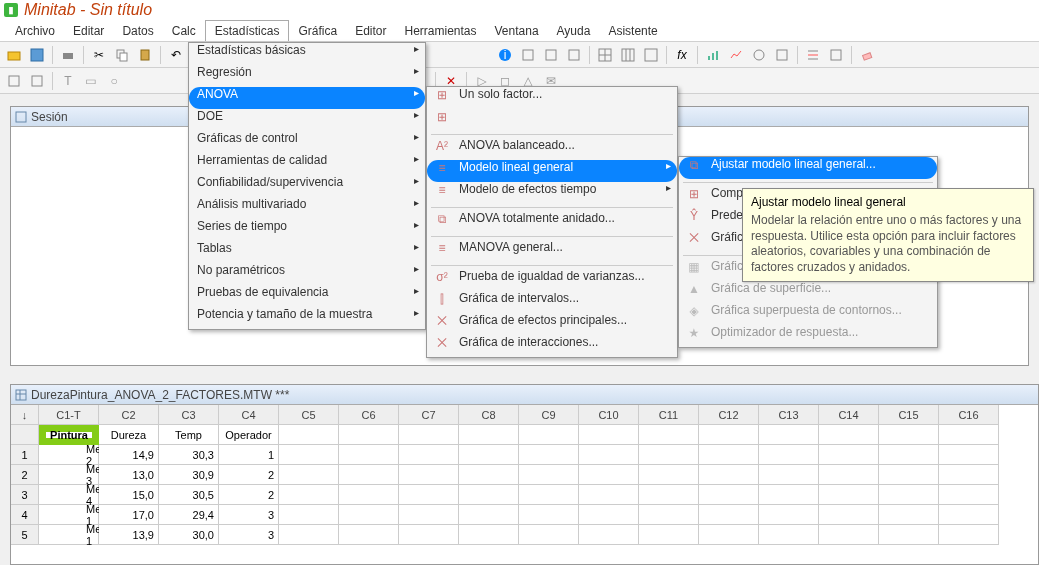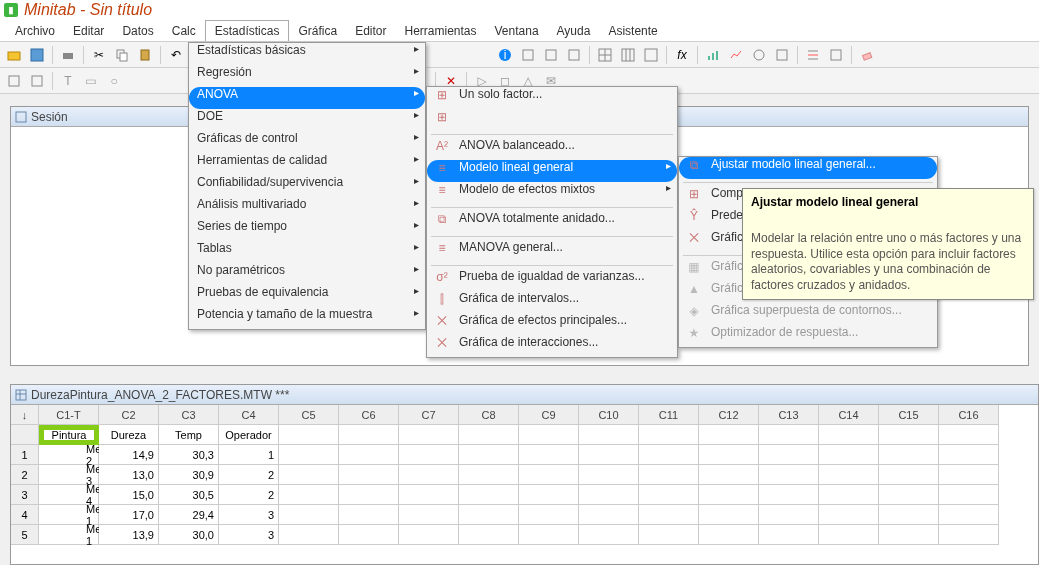--- a/index.html
+++ b/index.html
@@ -18,30 +18,30 @@
 .session-icon { width: 12px; height: 12px; margin-right: 4px; }
 .worksheet-panel { position: absolute; left: 10px; top: 384px; right: 0; bottom: 0; background: #fff; border: 1px solid #999; }
 .worksheet-header { background: linear-gradient(#e8f0fb, #d0dff0); height: 20px; display: flex; align-items: center; padding-left: 4px; border-bottom: 1px solid #aaa; color: #444; }
 .data-grid { display: grid; grid-template-columns: 28px repeat(16, 60px); }
 .grid-cell { border-right: 1px solid #ccc; border-bottom: 1px solid #ccc; height: 20px; display: flex; align-items: center; justify-content: center; font-size: 11px; background: #fff; padding: 0 4px;}
 .grid-cell.hdr { background: #eee; color: #444; font-weight: normal; }
 .grid-cell.rowhdr { background: #eee; justify-content: center; }
 .grid-cell.namehdr { background: #fff; justify-content: center; font-weight: normal; }
 .grid-cell.data-r { justify-content: flex-end; }
 .grid-cell.data-l { justify-content: flex-start; padding-left: 47px; }
-.grid-cell.selected { border: 5px solid #84cc16; }
+.grid-cell.selected { border: 7px solid #84cc16; font-weight: bold; }
 .dropdown { position: absolute; background: #f4f4f4; border: 1px solid #999; box-shadow: 2px 2px 4px rgba(0,0,0,0.3); z-index: 100; }
 .dropdown-item { height: 22px; display: flex; align-items: flex-start; padding: 0 20px 0 8px; cursor: default; position: relative; color: #333; }
 .dropdown-item.highlighted { background: #0a84ff; color: #fff; border-radius: 11px; }
 .dropdown-arrow { position: absolute; right: 6px; font-size: 10px; }
 .submenu-icon { width: 18px; height: 16px; margin-right: 8px; display: inline-flex; align-items: center; justify-content: center; }
 .submenu .dropdown-item { padding-left: 6px; }
 .submenu-sep { height: 1px; background: #ccc; margin: 3px 4px; }
 .tooltip { position: absolute; background: #ffffe1; border: 1px solid #888; padding: 6px 8px; font-size: 11px; max-width: 300px; z-index: 200; box-shadow: 1px 1px 2px rgba(0,0,0,0.2); }
-.tooltip-title { font-weight: bold; margin-bottom: 22px; display: block; }
+.tooltip-title { font-weight: normal; margin-bottom: 4px; display: block; }
 .tooltip-body { color: #555; line-height: 1.3; }
 .disabled { color: #999; }
 svg { pointer-events: none; }
 </style>
 </head>
 <body>
 
 <div class="titlebar">
   <span class="app-icon">▮</span>
   <span class="titlebar-text">Minitab - Sin título</span>
@@ -418,21 +418,21 @@
       <span class="submenu-icon" style="color:#c77">A²</span>
       <span style="flex:1">ANOVA balanceado...</span>
     </div>
     <div class="dropdown-item highlighted">
       <span class="submenu-icon" style="color:#c77">≡</span>
       <span style="flex:1">Modelo lineal general</span>
       <span class="dropdown-arrow">▸</span>
     </div>
     <div class="dropdown-item">
       <span class="submenu-icon" style="color:#c77">≡</span>
-      <span style="flex:1">Modelo de efectos mixtos</span>
+      <span style="flex:1">Modelo de efectos tiempo</span>
       <span class="dropdown-arrow">▸</span>
     </div>
     <div class="submenu-sep"></div>
     <div class="dropdown-item">
       <span class="submenu-icon" style="color:#c77">⧉</span>
       <span style="flex:1">ANOVA totalmente anidado...</span>
     </div>
     <div class="submenu-sep"></div>
     <div class="dropdown-item">
       <span class="submenu-icon" style="color:#c77">≡</span>

